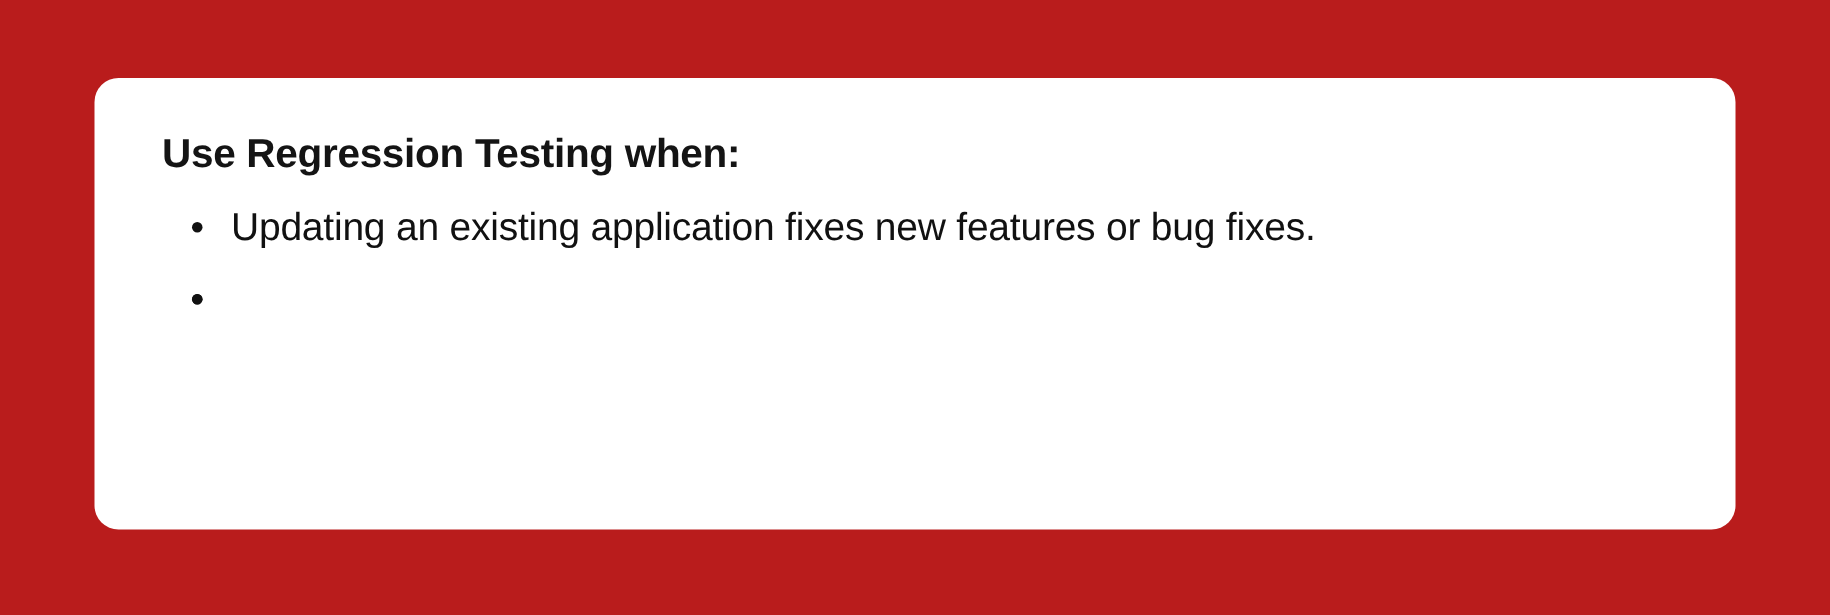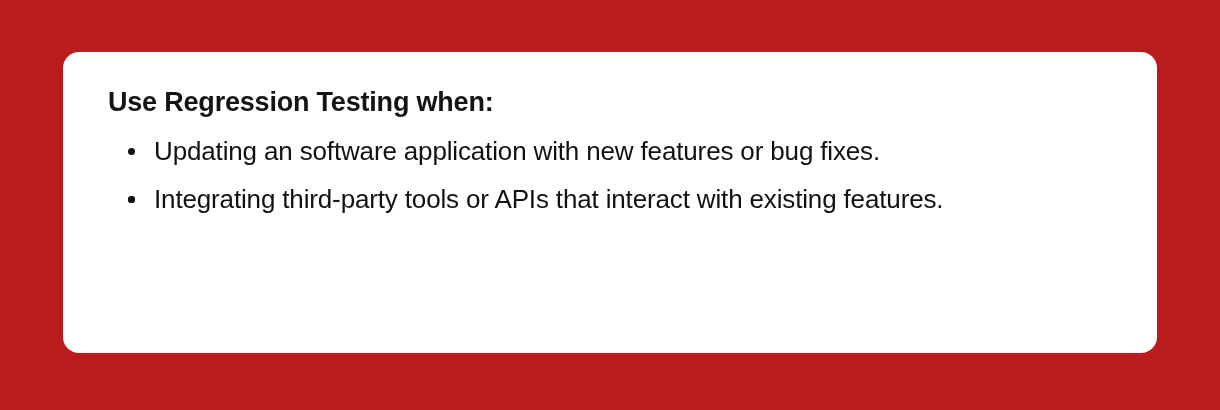--- a/index.html
+++ b/index.html
@@ -80,28 +80,27 @@
 <div class="stage">
   <div class="card">
     <div class="card-body">
 
       <h2 class="heading">Use Regression Testing when:</h2>
 
       <ul class="bullet-list">
 
         <li class="bullet-item">
           <span class="dot"></span>
-          <span class="bullet-text">Updating an software application with new features or bug fixes.</span>
+          <span class="bullet-text">Updating an existing application fixes new features or bug fixes.</span>
         </li>
 
         <li class="bullet-item">
           <span class="dot"></span>
         </li>
 
         <li class="bullet-item">
           <span class="dot"></span>
-          <span class="bullet-text">Integrating third-party tools or APIs that interact with existing features.</span>
         </li>
 
       </ul>
     </div>
   </div>
 </div>
 
 </body></html>

